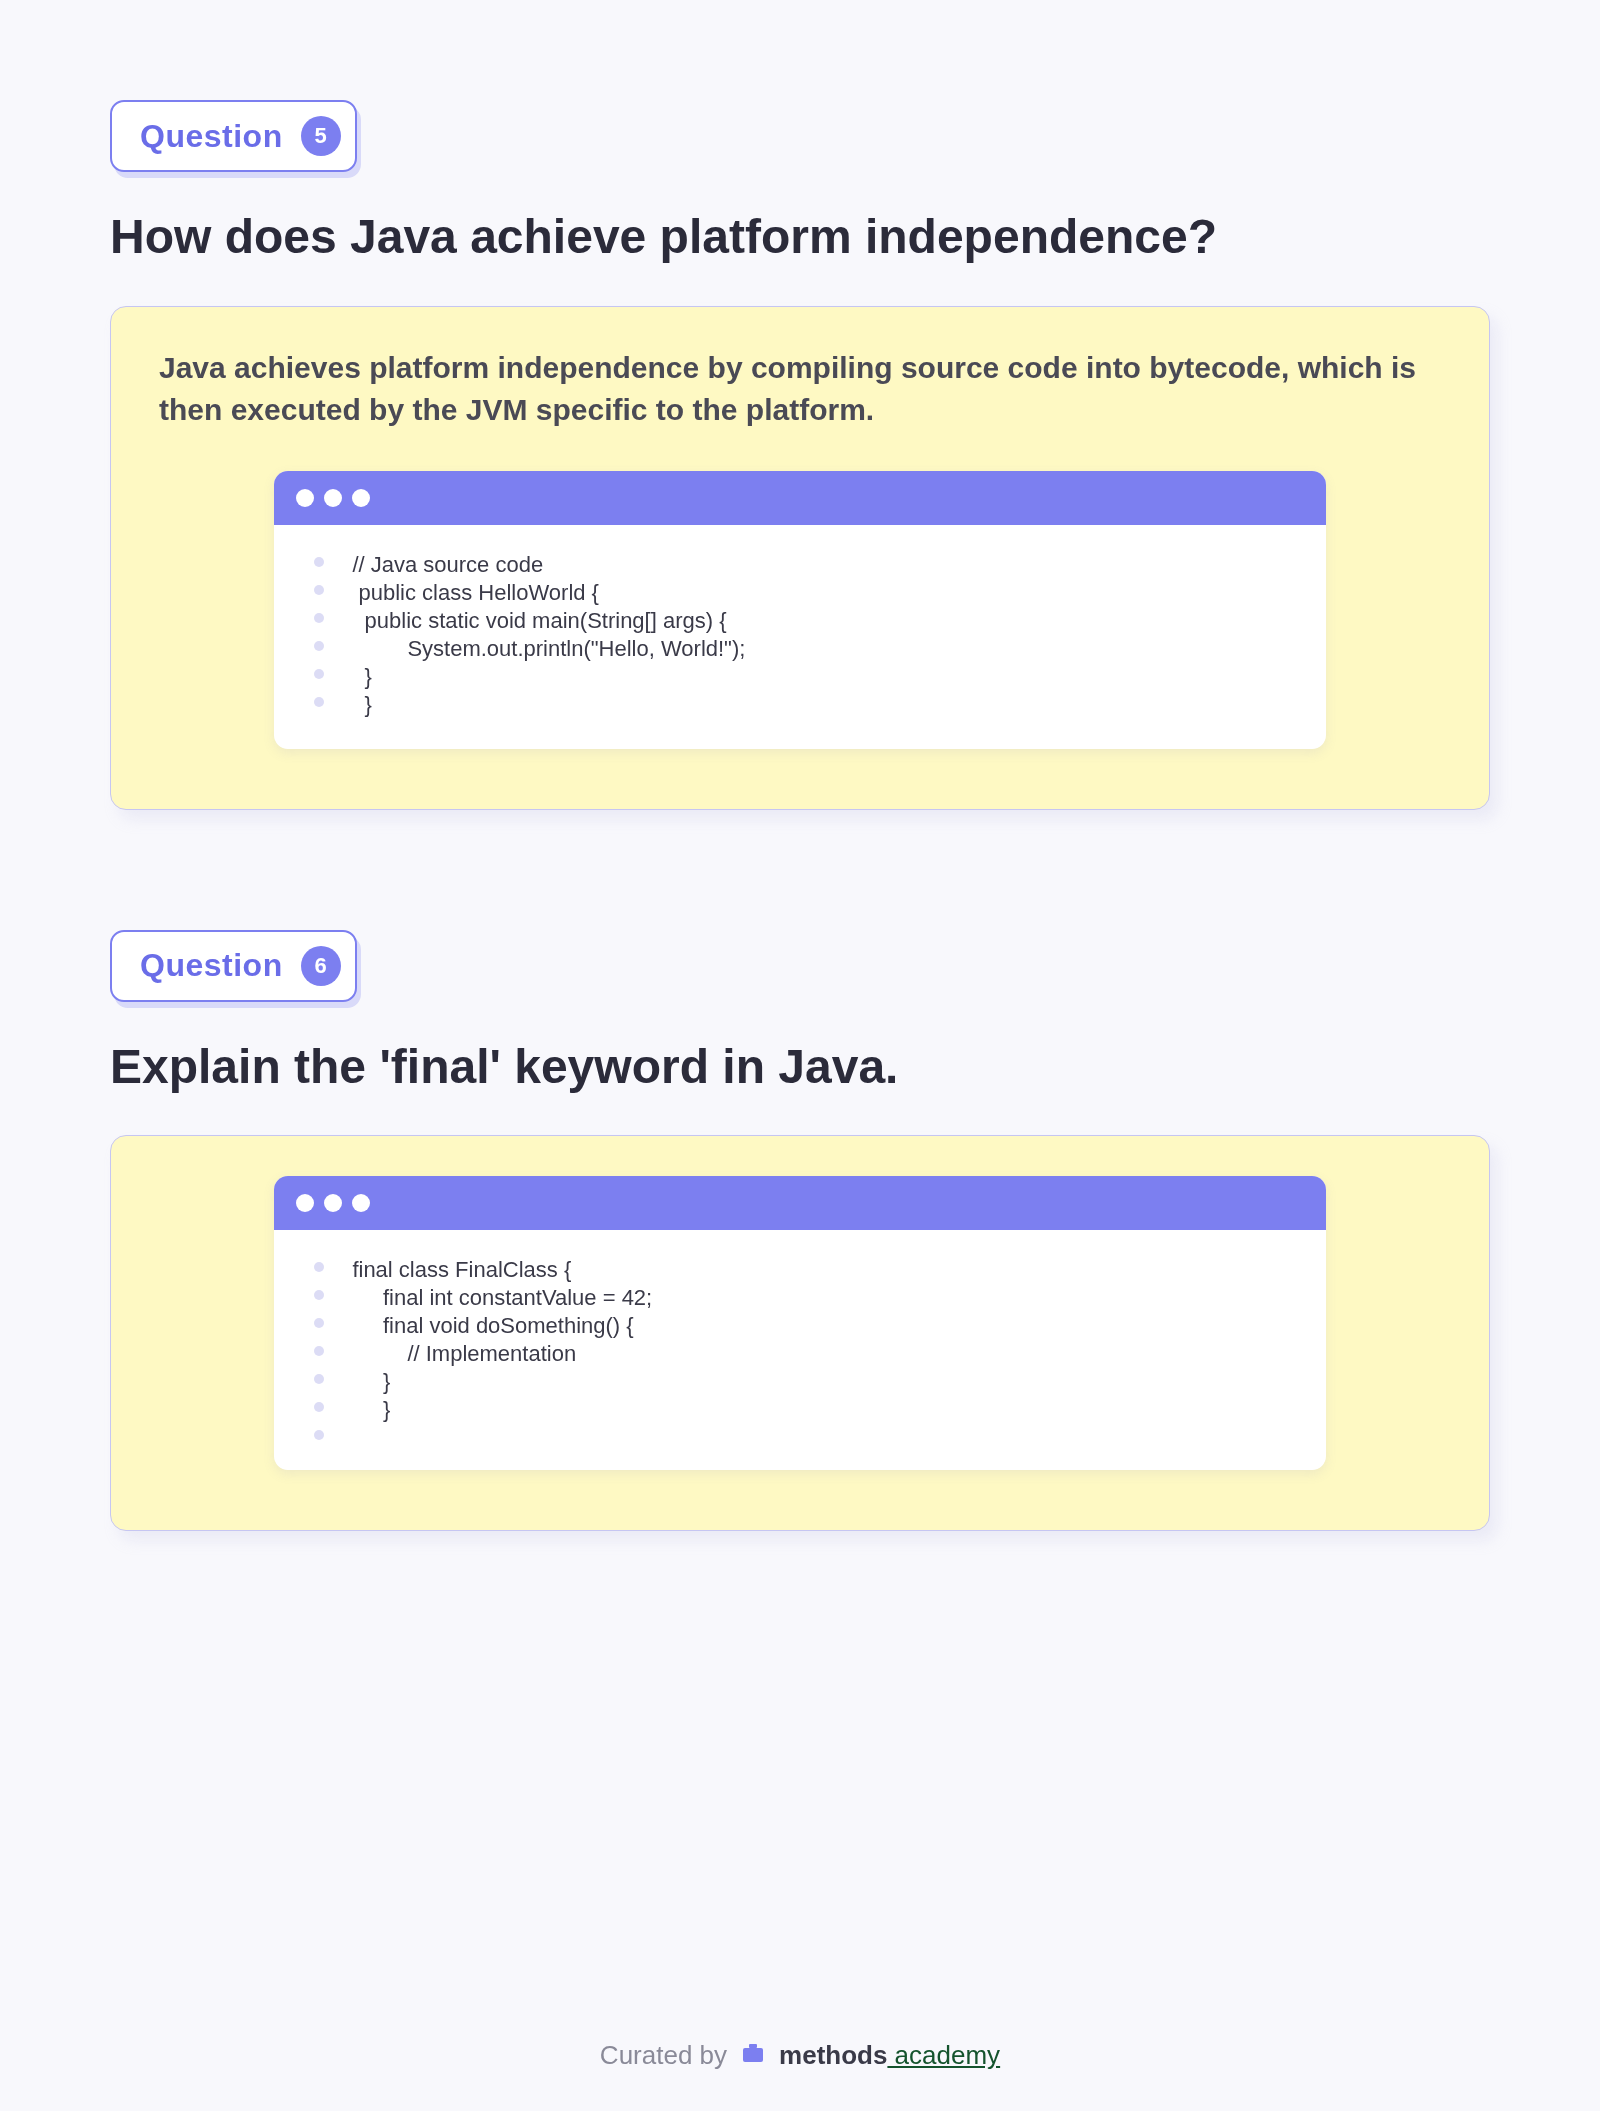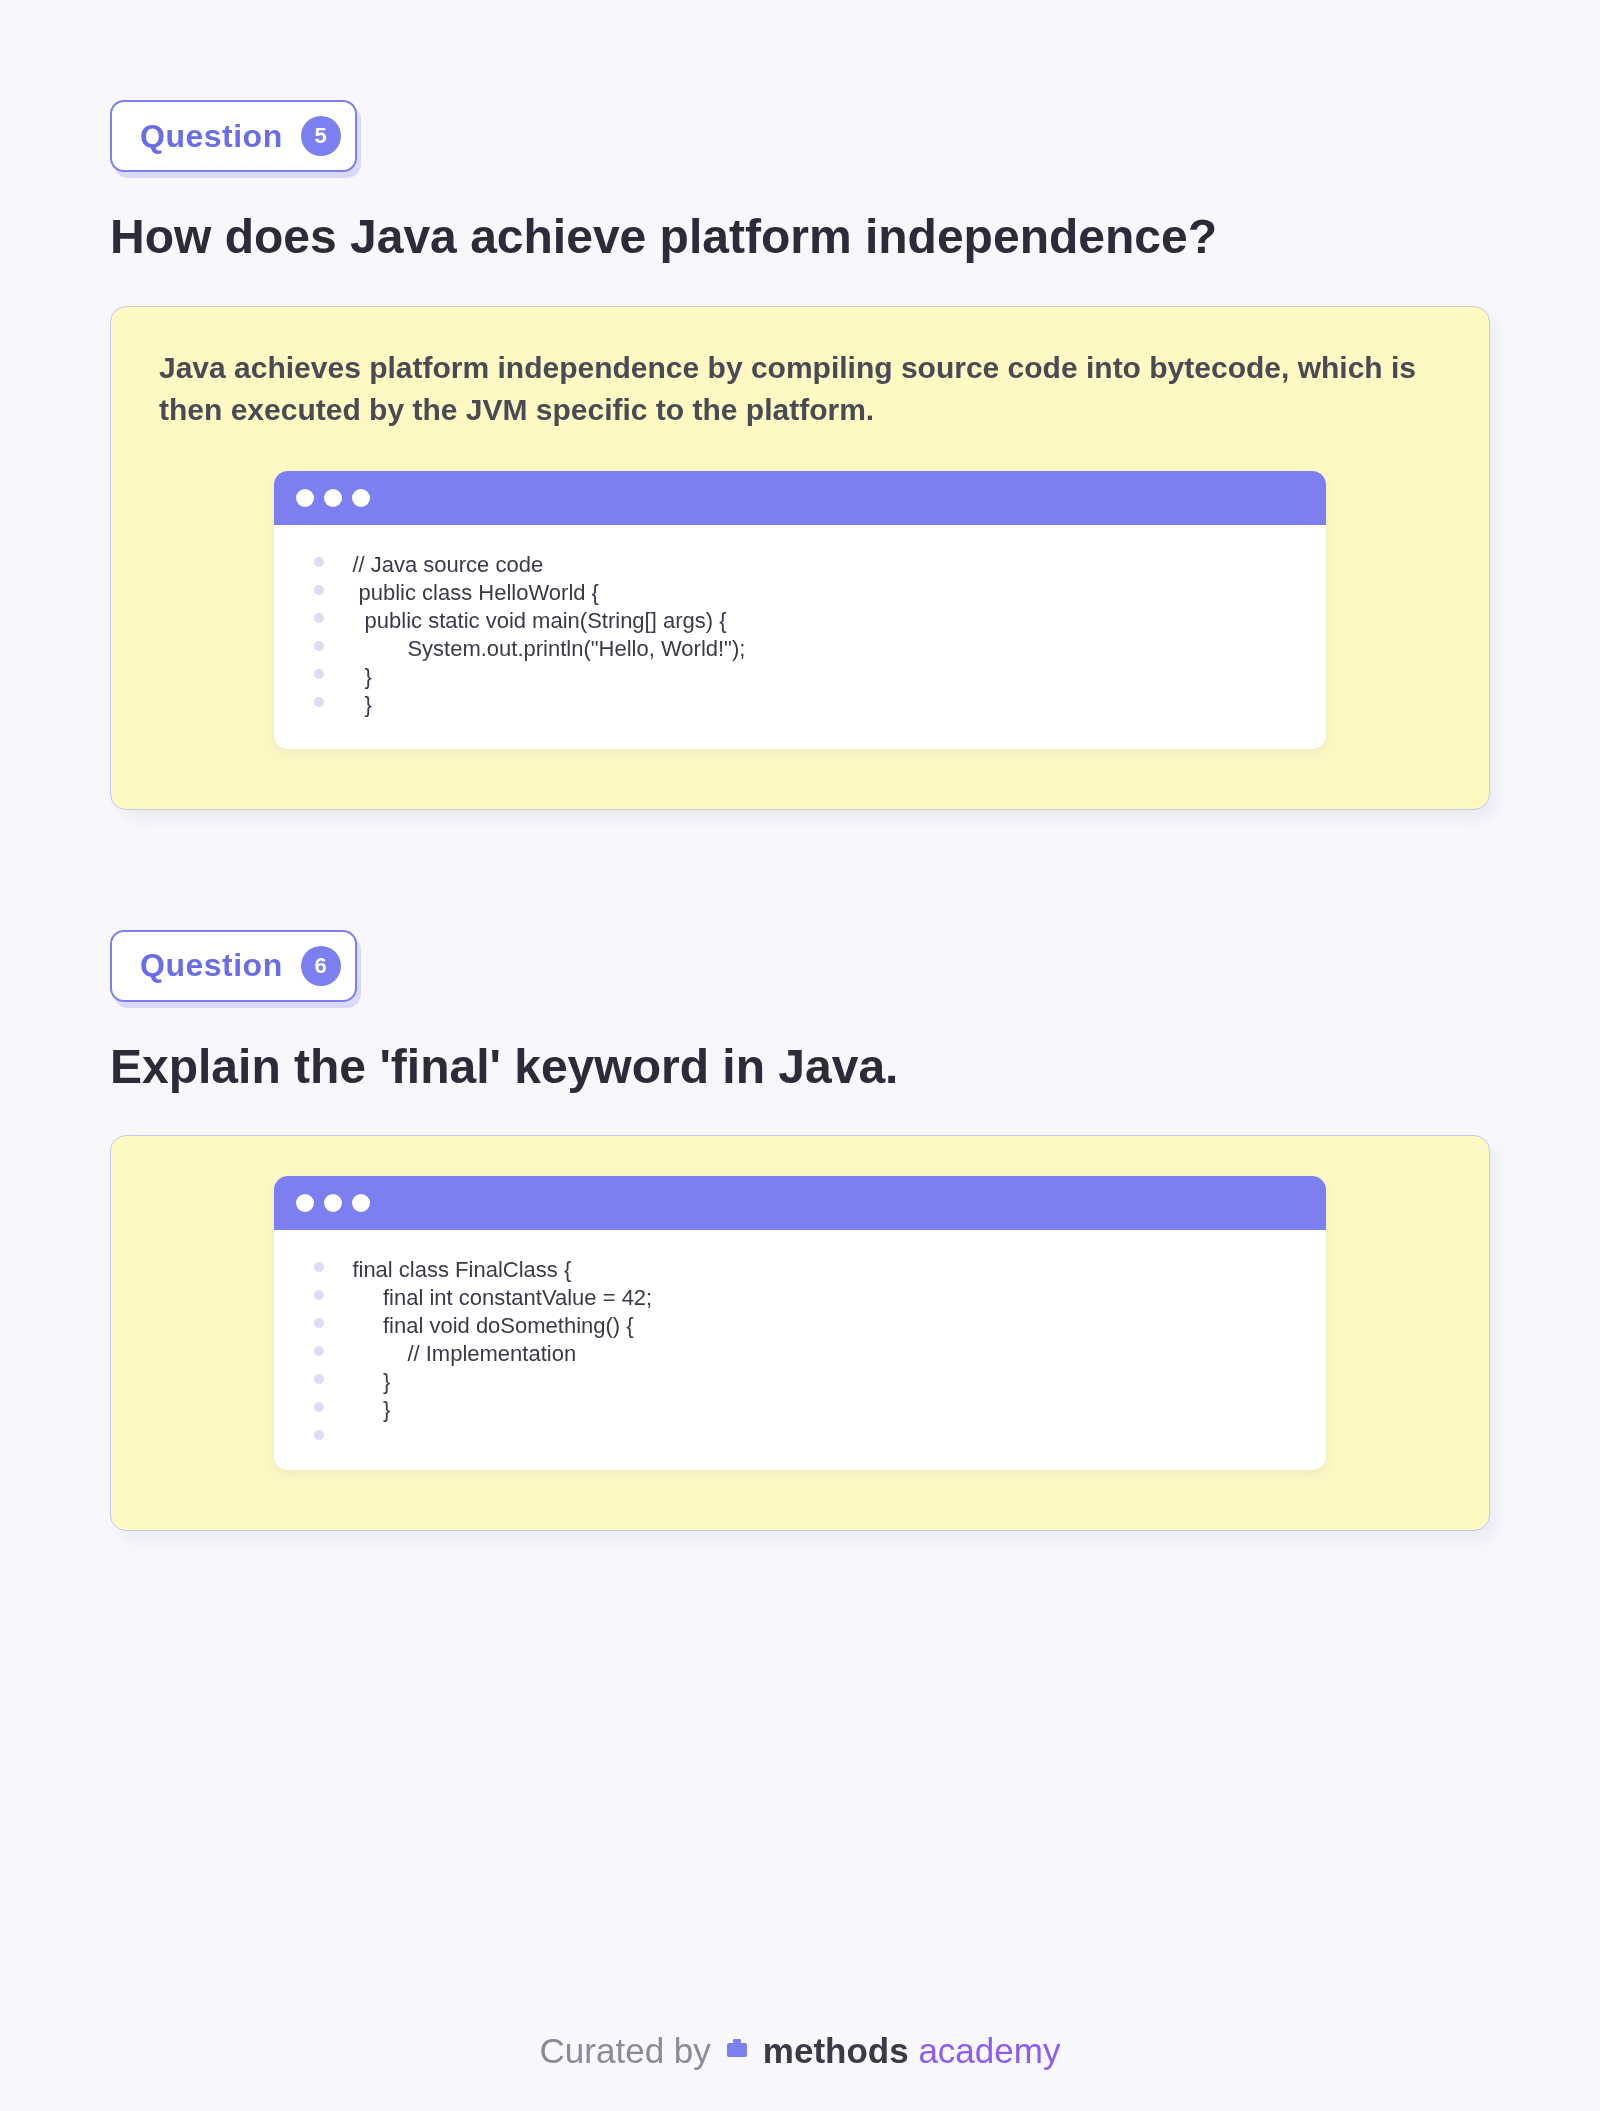--- a/index.html
+++ b/index.html
@@ -115,42 +115,43 @@
     line-height: 28px;
     white-space: pre;
     font-family: -apple-system, BlinkMacSystemFont, 'Segoe UI', Helvetica, Arial, sans-serif;
   }
   .footer {
     position: absolute;
     bottom: 40px;
     left: 0;
     width: 1600px;
     text-align: center;
-    font-size: 35px;
+    font-size: 26px;
     color: #6a6a78;
     display: flex;
     align-items: center;
     justify-content: center;
     gap: 14px;
   }
   .footer .curated {
     color: #8a8a98;
     font-weight: 400;
   }
   .footer .logo-icon {
     color: #7c7ff0;
     font-size: 24px;
   }
   .footer .brand-main {
     color: #3a3a48;
     font-weight: 800;
   }
   .footer .brand-sub {
-    color: #8b5cf6;
+    color: #14532d;
     font-weight: 400;
+    text-decoration: underline;
   }
 </style>
 </head>
 <body>
 
 <div>
 
   <div class="question-block">
     <div class="question-badge">
       <span class="question-badge-label">Question</span>

